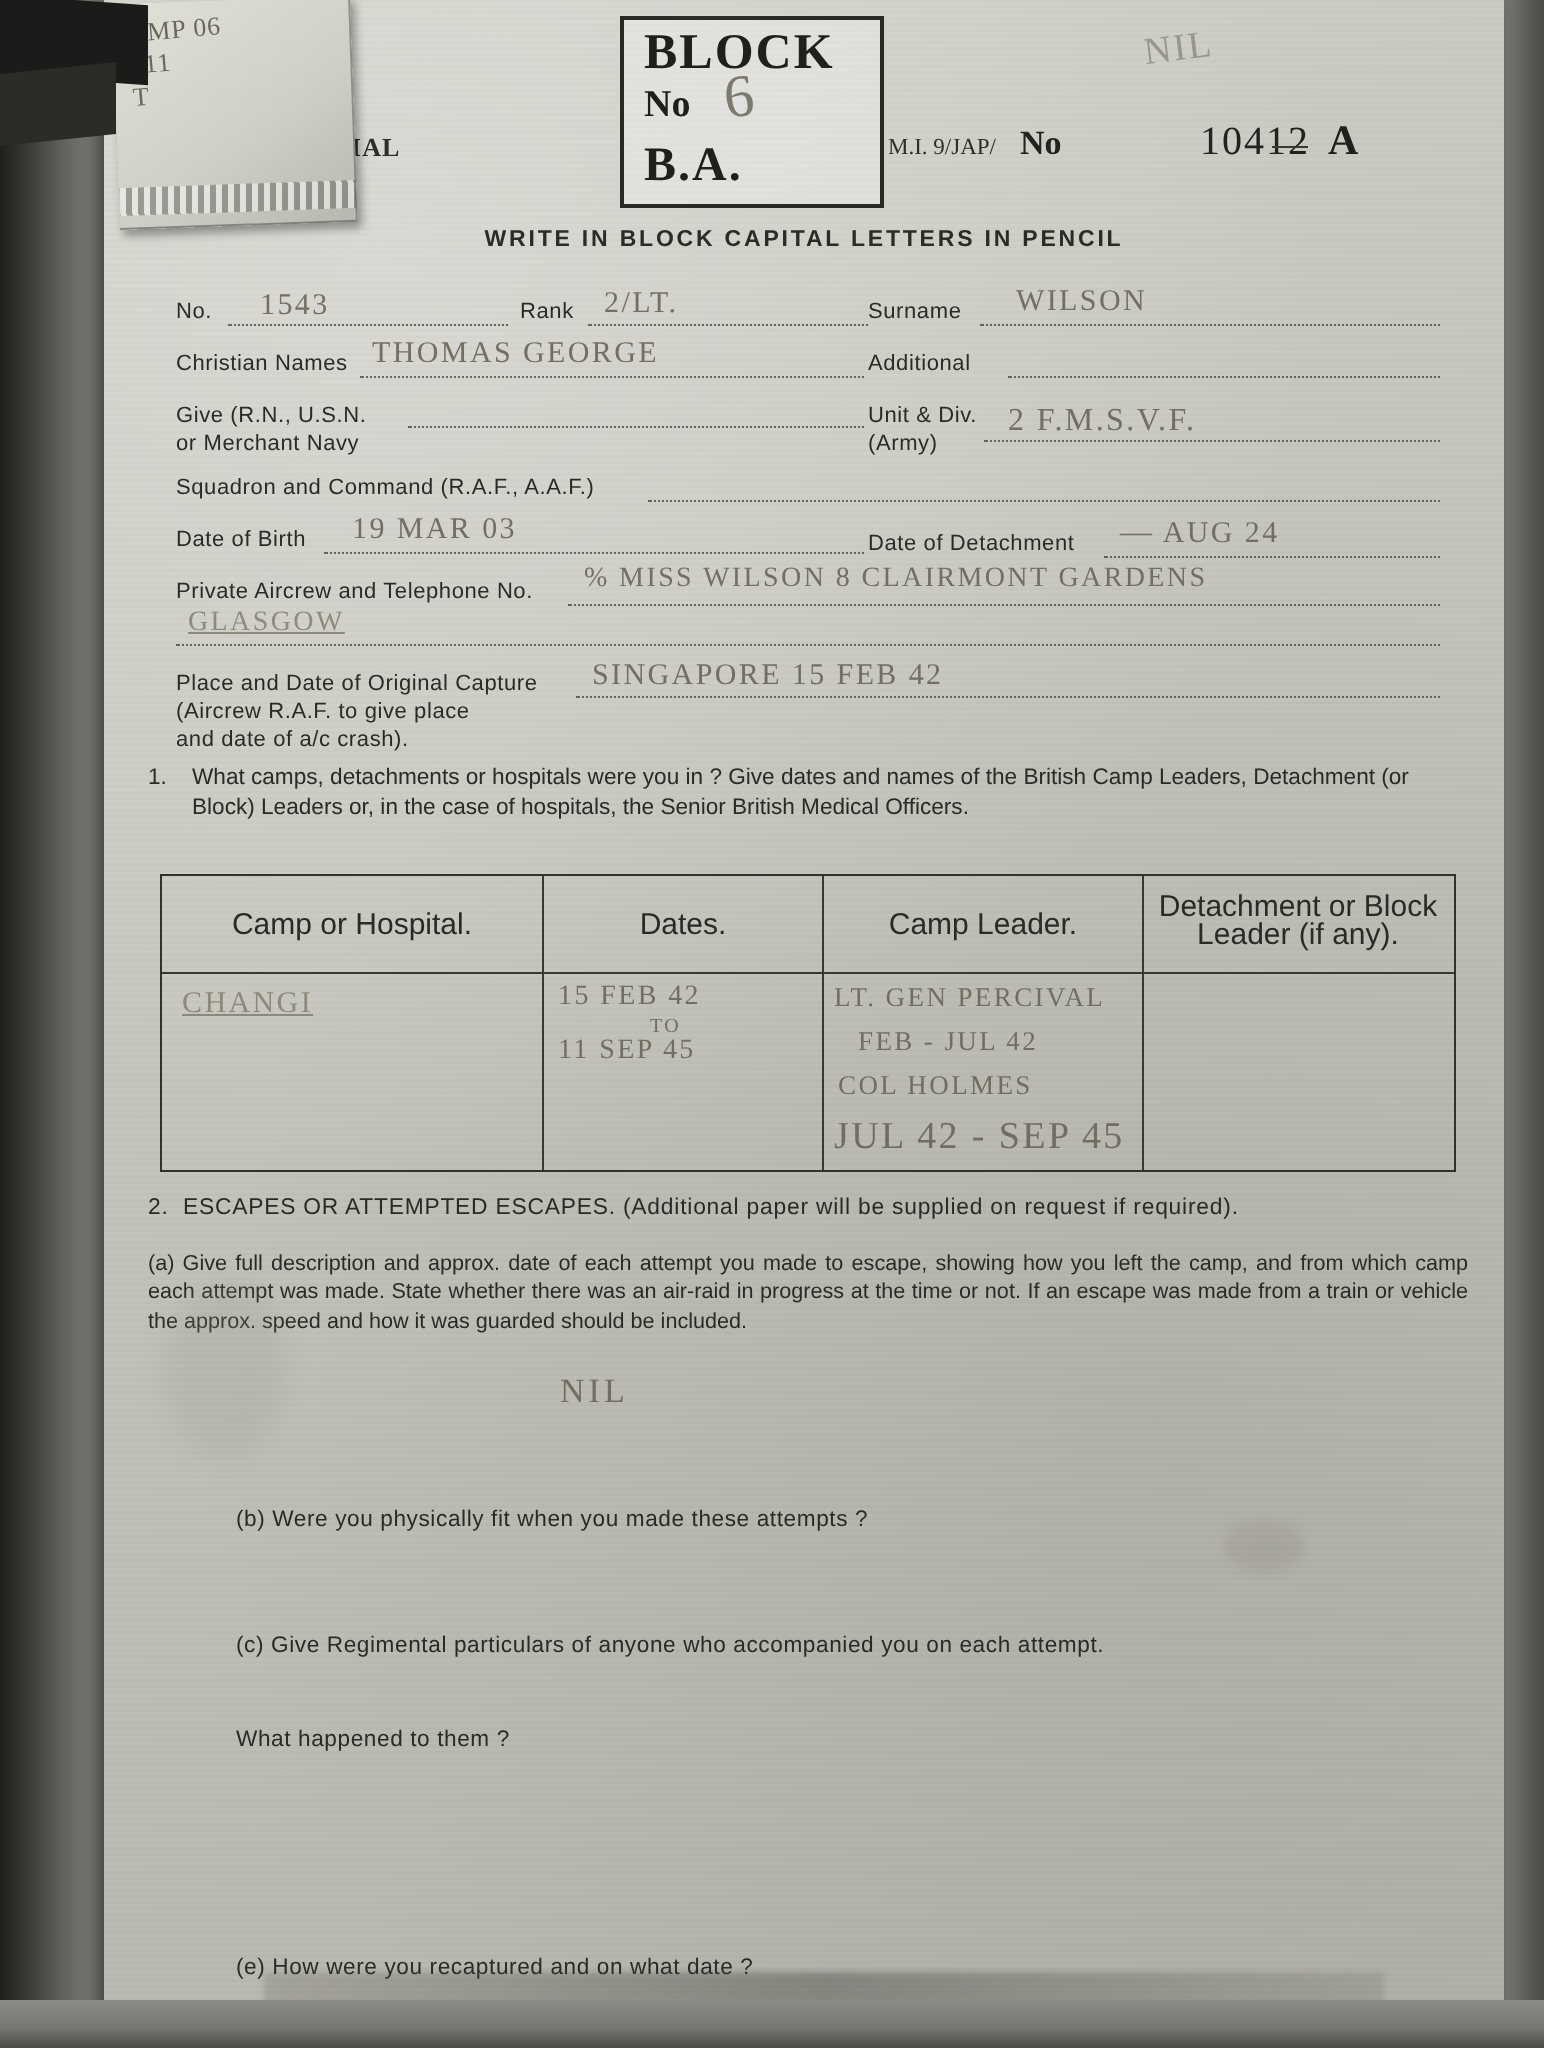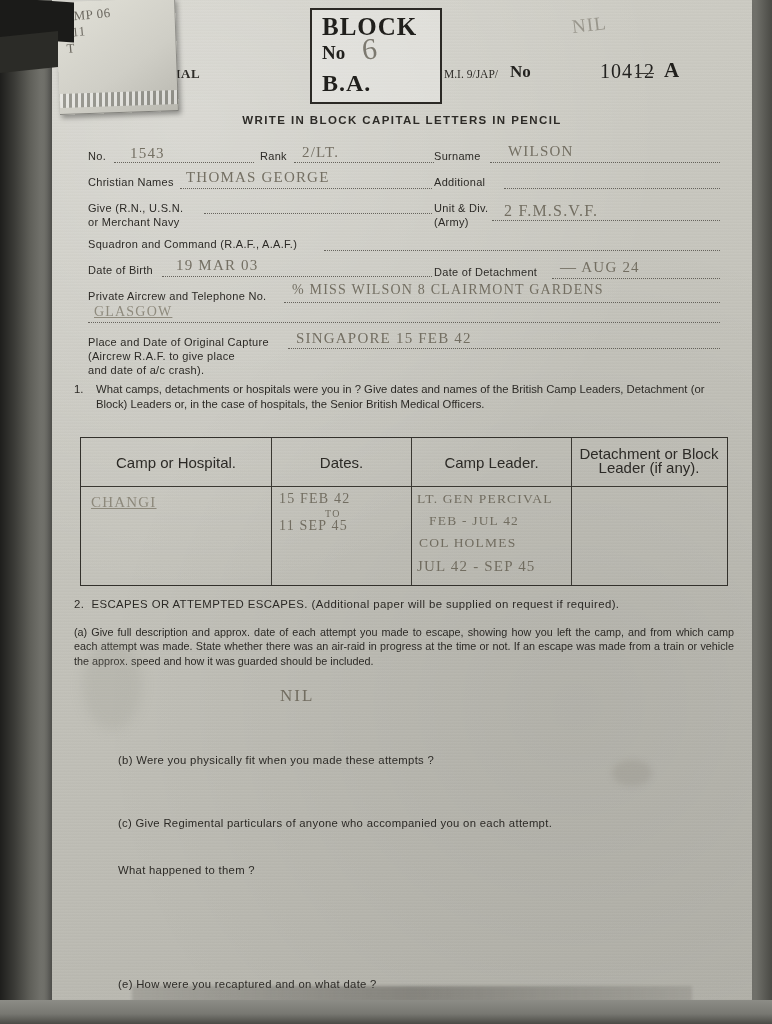--- a/index.html
+++ b/index.html
@@ -392,21 +392,21 @@
 
       <div class="hand light" style="left:10px; top:56px; font-size:15px;">CHANGI</div>
 
       <div class="hand" style="left:198px; top:53px; font-size:14px;">15 FEB 42</div>
       <div class="hand" style="left:244px; top:70px; font-size:10px;">TO</div>
       <div class="hand" style="left:198px; top:80px; font-size:14px;">11 SEP 45</div>
 
       <div class="hand" style="left:336px; top:53px; font-size:13.5px;">LT. GEN PERCIVAL</div>
       <div class="hand" style="left:348px; top:75px; font-size:13.5px;">FEB - JUL 42</div>
       <div class="hand" style="left:338px; top:97px; font-size:13.5px;">COL  HOLMES</div>
-      <div class="hand" style="left:336px; top:120px; font-size:15px;">JUL 42 - SEP 45</div>
+      <div class="hand" style="left:336px; top:120px; font-size:19px;">JUL 42 - SEP 45</div>
 
       <div class="hand" style="left:500px; top:56px; font-size:14px;"></div>
     </div>
 
     <div class="s2-title">
       <span>2.</span>&nbsp;&nbsp;<span>ESCAPES OR ATTEMPTED ESCAPES.   (Additional paper will be supplied on request if required).</span>
     </div>
 
     <div class="s2-body">(a)  Give full description and approx. date of each attempt you made to escape, showing how you left the camp, and from which camp each attempt was made.  State whether there was an air-raid in progress at the time or not.  If an escape was made from a train or vehicle the approx. speed and how it was guarded should be included.</div>
 

